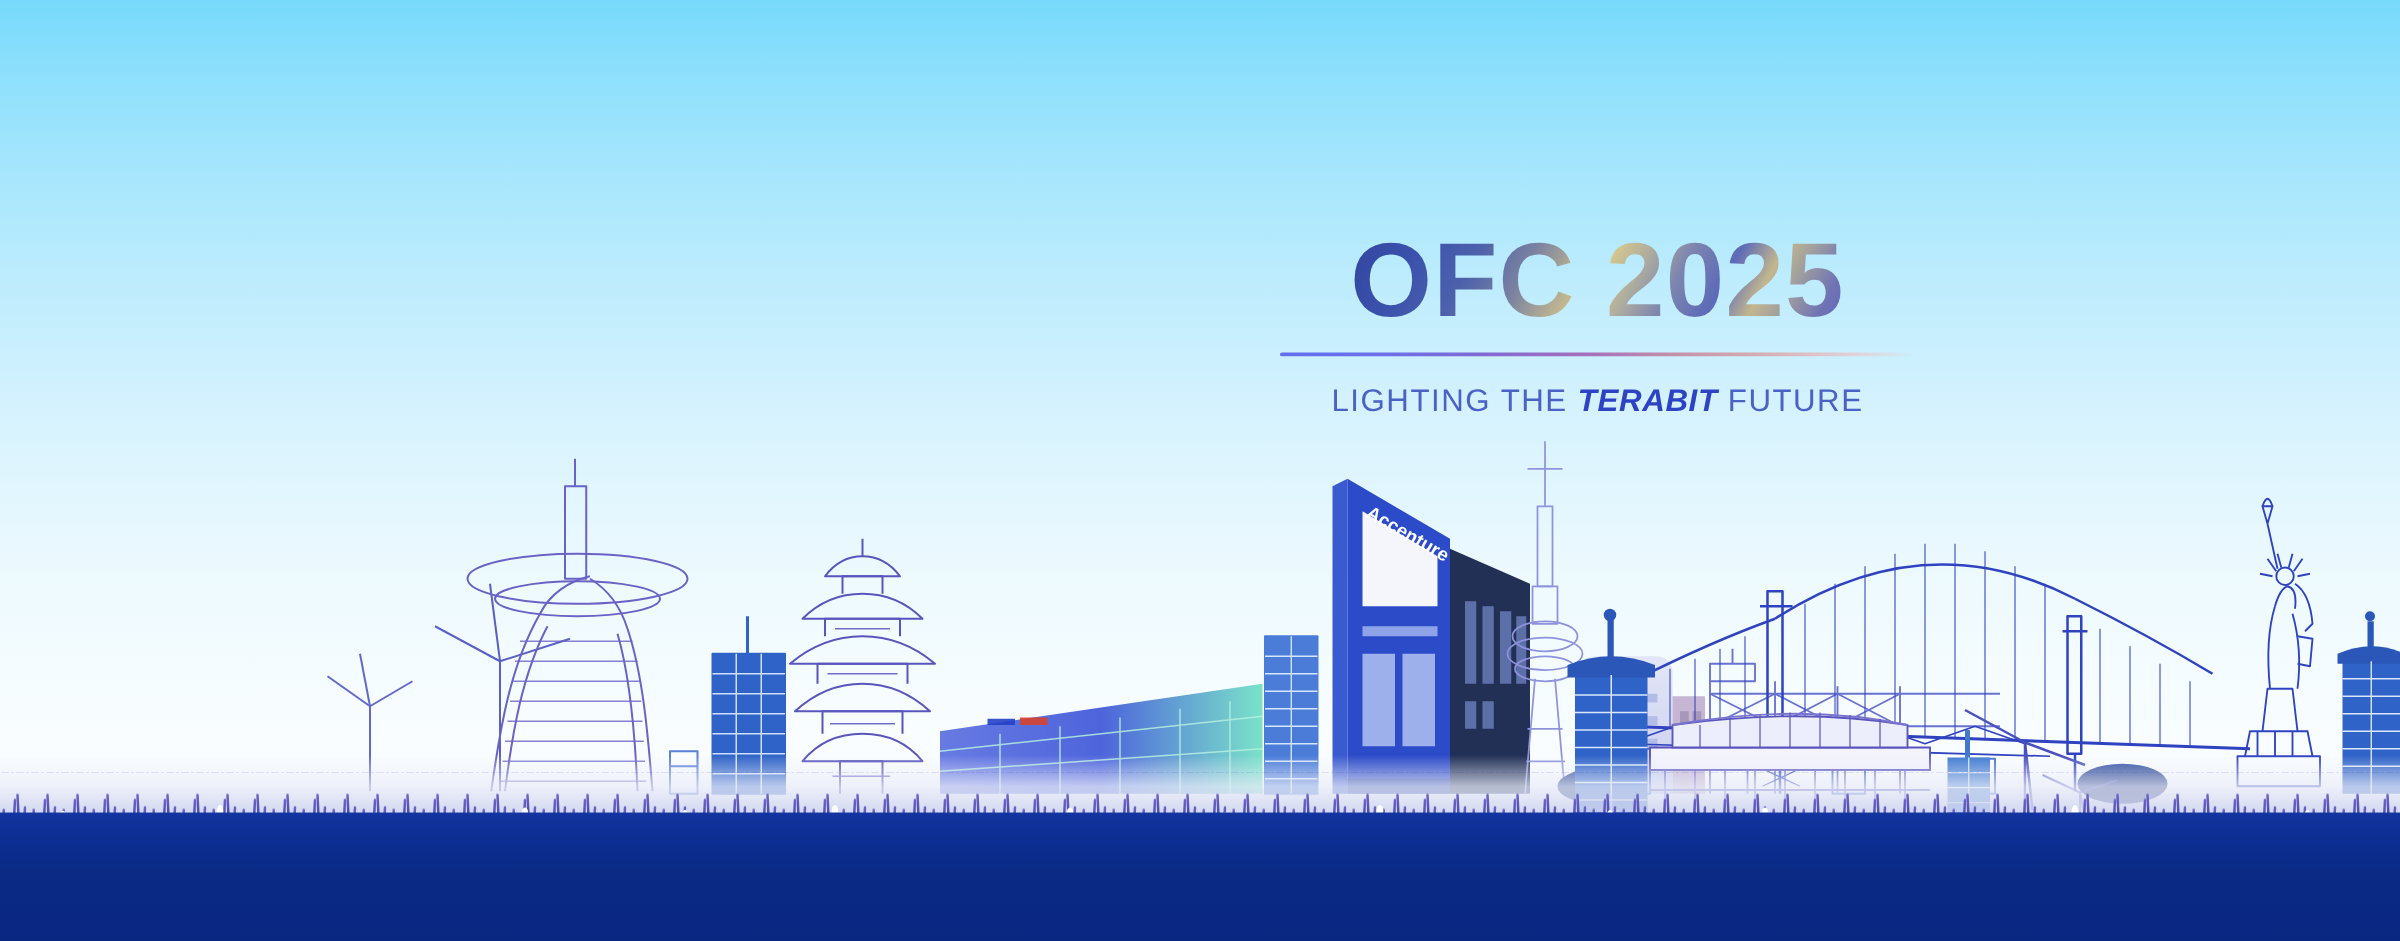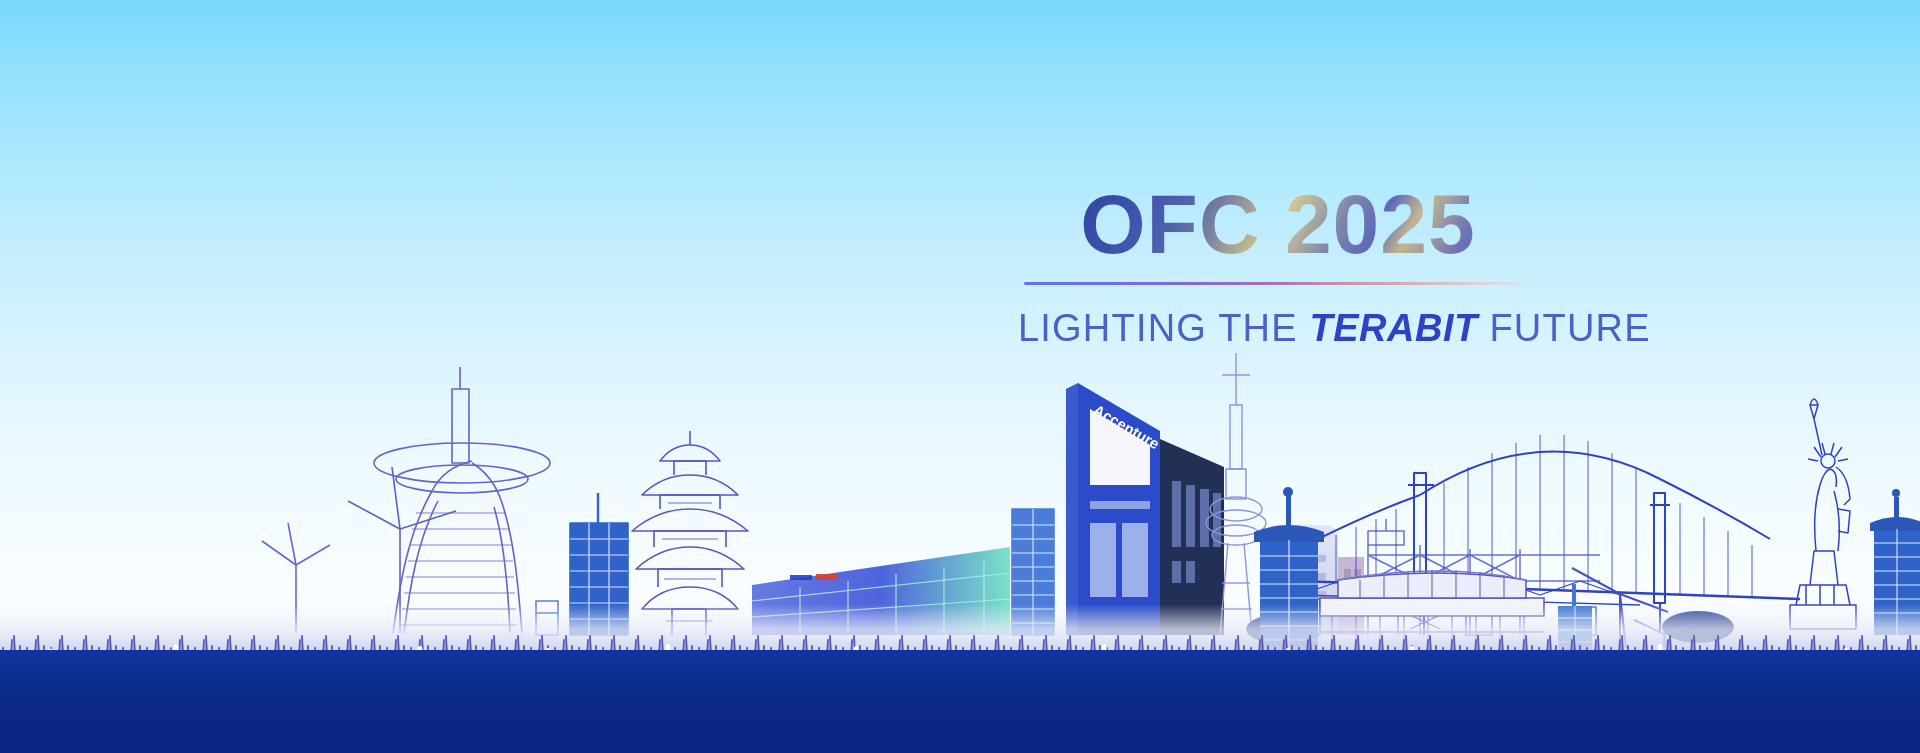--- a/index.html
+++ b/index.html
@@ -70,21 +70,21 @@
       #a56fbc 48%,
       #c490a9 62%,
       #d3aaae 74%,
       #dcc3c8 84%,
       #dfd6dd 92%,
       rgba(223,222,232,0) 100%);
     border-radius:2px;
   }
   .tagline{
     margin:22px 0 0 0;
-    font-size:38px;
+    font-size:25px;
     letter-spacing:1.2px;
     color:#4a62c4;
     white-space:nowrap;
     font-weight:400;
     text-align:center;
   }
   .tagline .tb{
     font-weight:bold;font-style:italic;color:#2e43c4;letter-spacing:0.5px;
   }
   

